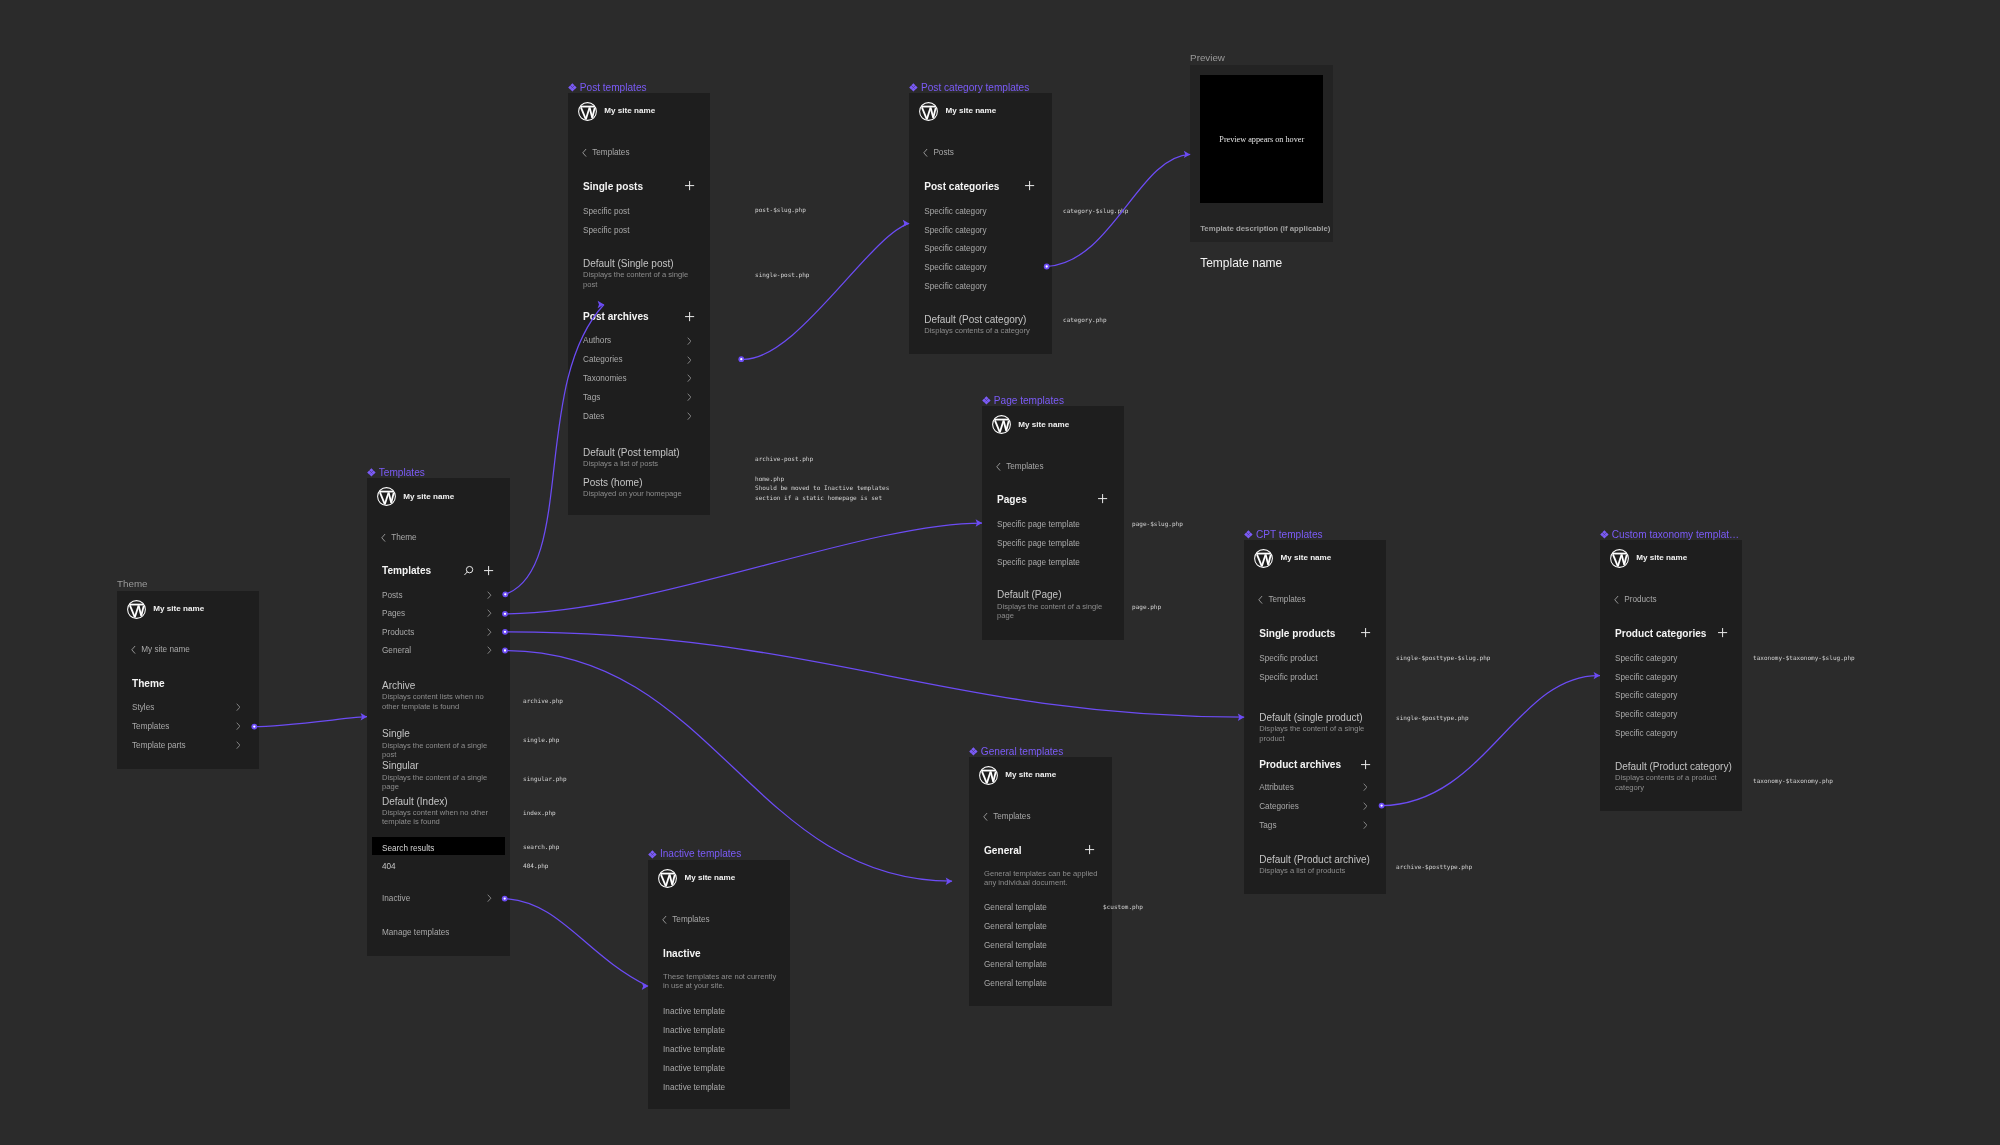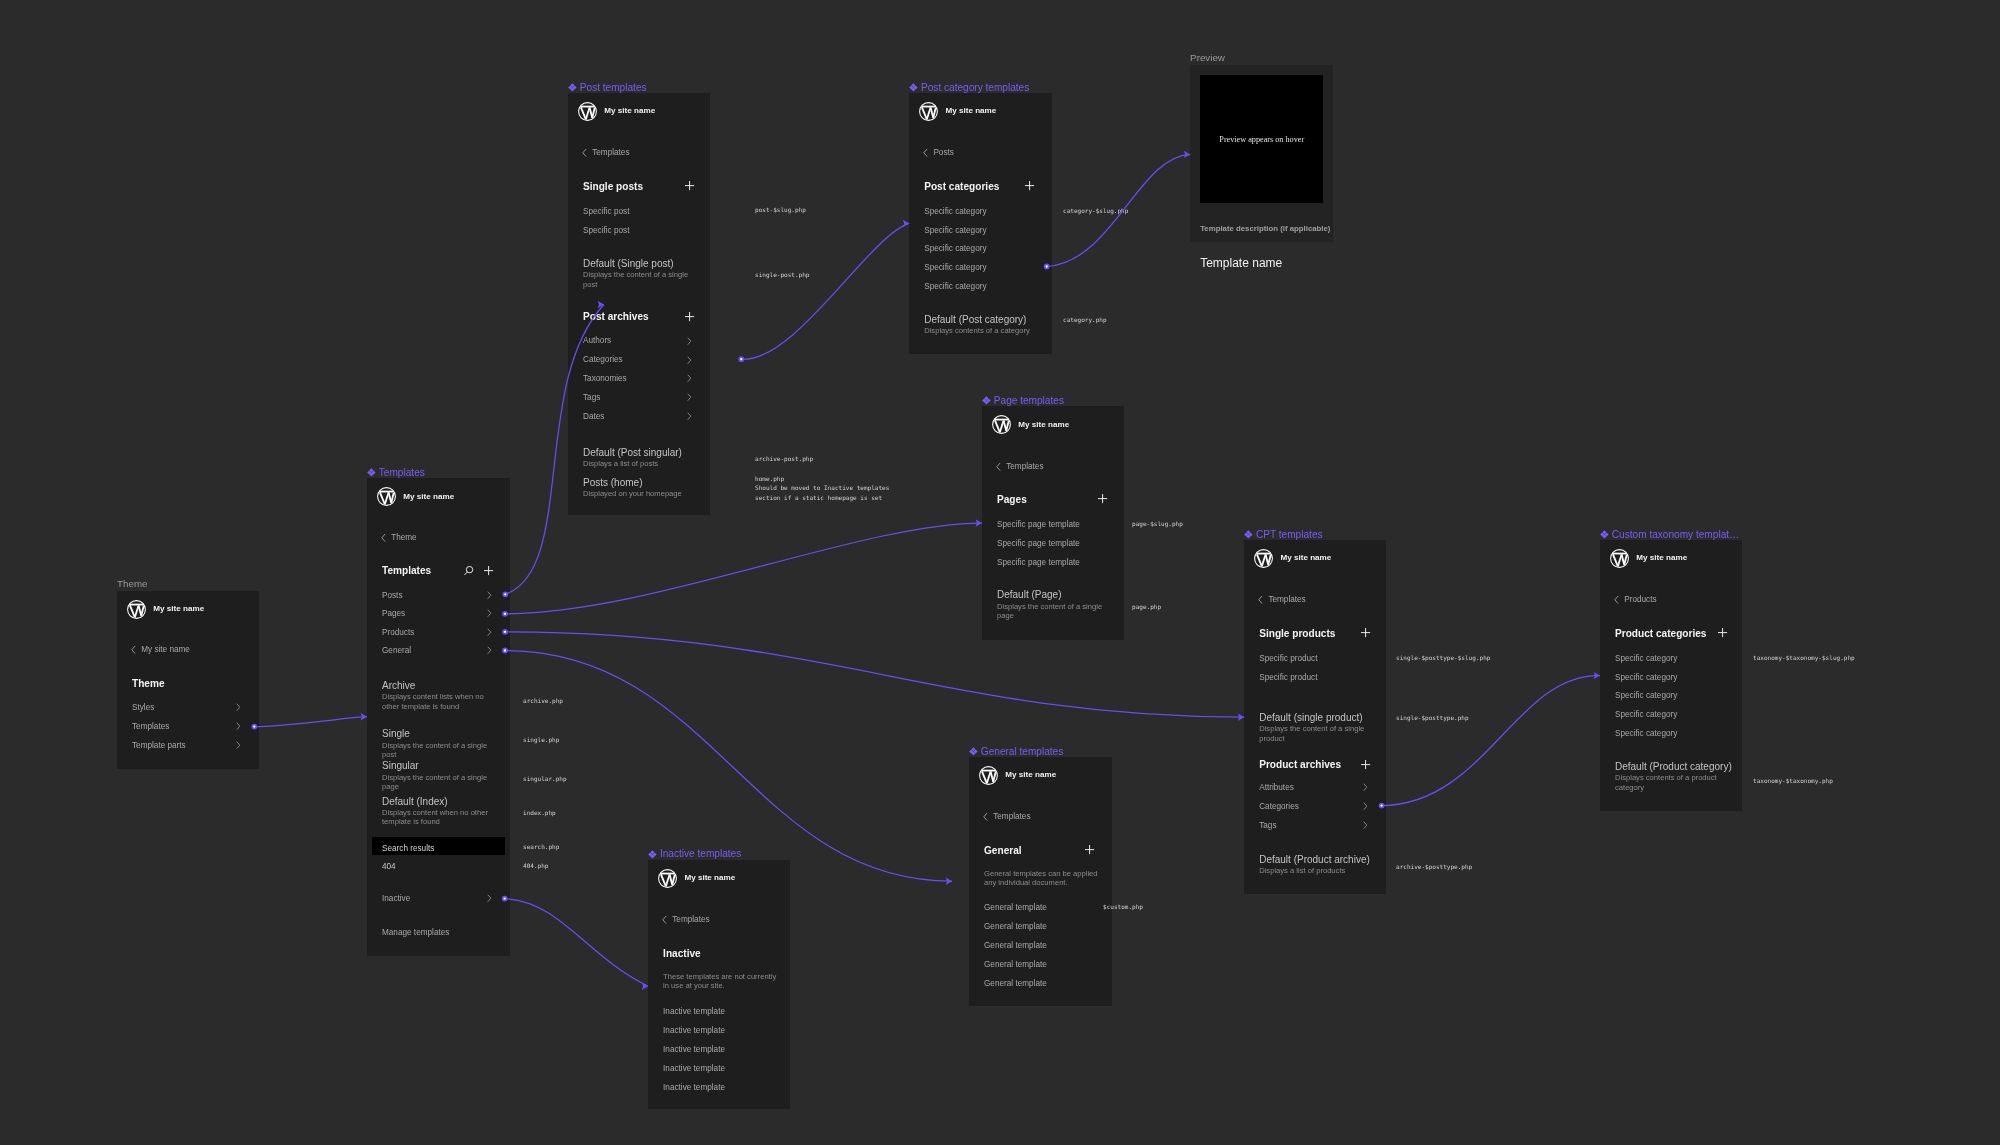--- a/index.html
+++ b/index.html
@@ -264,21 +264,21 @@
             <path d="M1.5 1.1 L5.9 6 L1.5 10.9" fill="none" stroke="#a5a5a5" stroke-width="1.15" stroke-linecap="round" stroke-linejoin="round"></path>
           </svg>
         </div>
     <div class="row" style="top:319px">
           <span class="rtxt" style="">Dates</span>
           <svg class="rchev" viewBox="0 0 7 12">
             <path d="M1.5 1.1 L5.9 6 L1.5 10.9" fill="none" stroke="#a5a5a5" stroke-width="1.15" stroke-linecap="round" stroke-linejoin="round"></path>
           </svg>
         </div>
     <div class="ent" style="top:354.8px">
-          <div class="etitle">Default (Post singular)</div>
+          <div class="etitle">Default (Post templat)</div>
           <div class="edesc">Displays a list of posts</div>
         </div>
     <div class="ent" style="top:384.9px">
           <div class="etitle">Posts (home)</div>
           <div class="edesc">Displayed on your homepage</div>
         </div>
   </div>
 </div>
 <div class="frame comp" style="left:909.2px;top:92.9px;width:142.9px;height:260.9px">
   <div class="flabel"><svg class="dia" viewBox="0 0 12 12">

